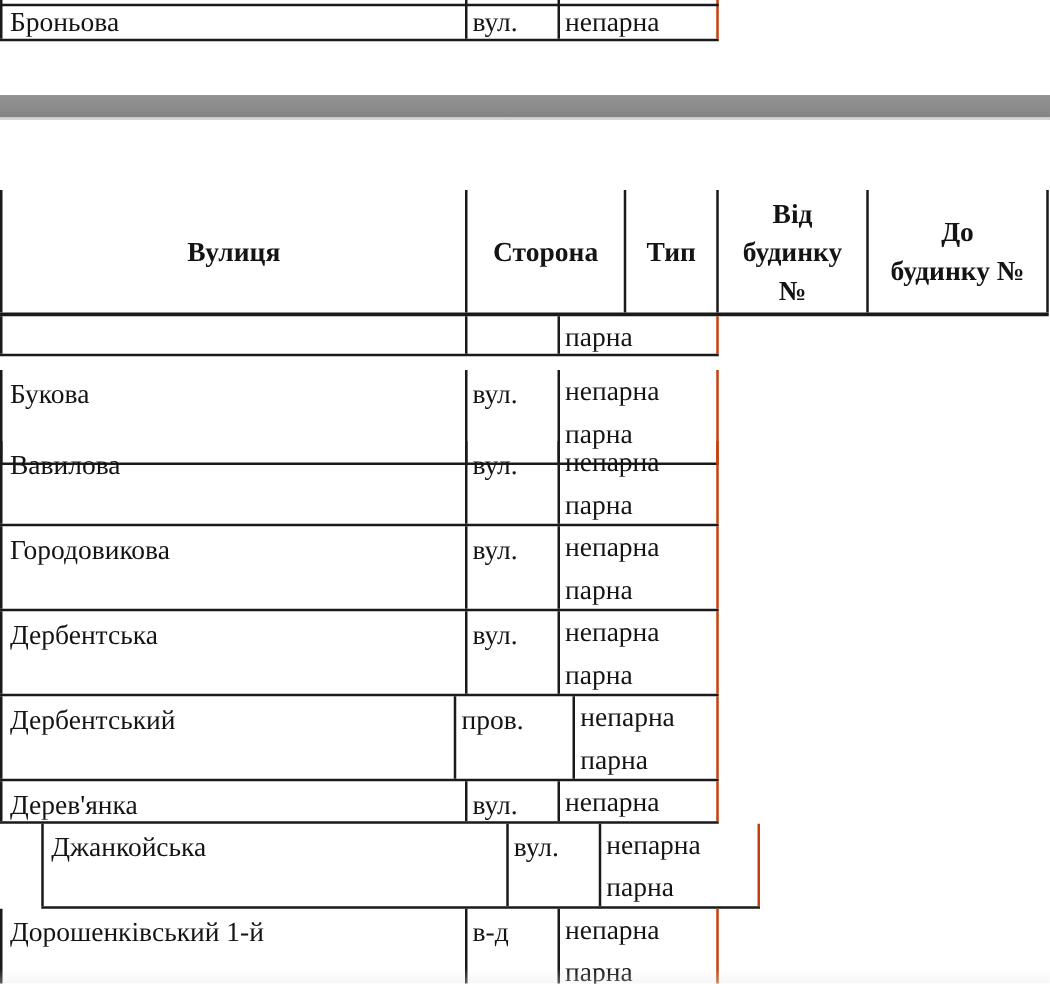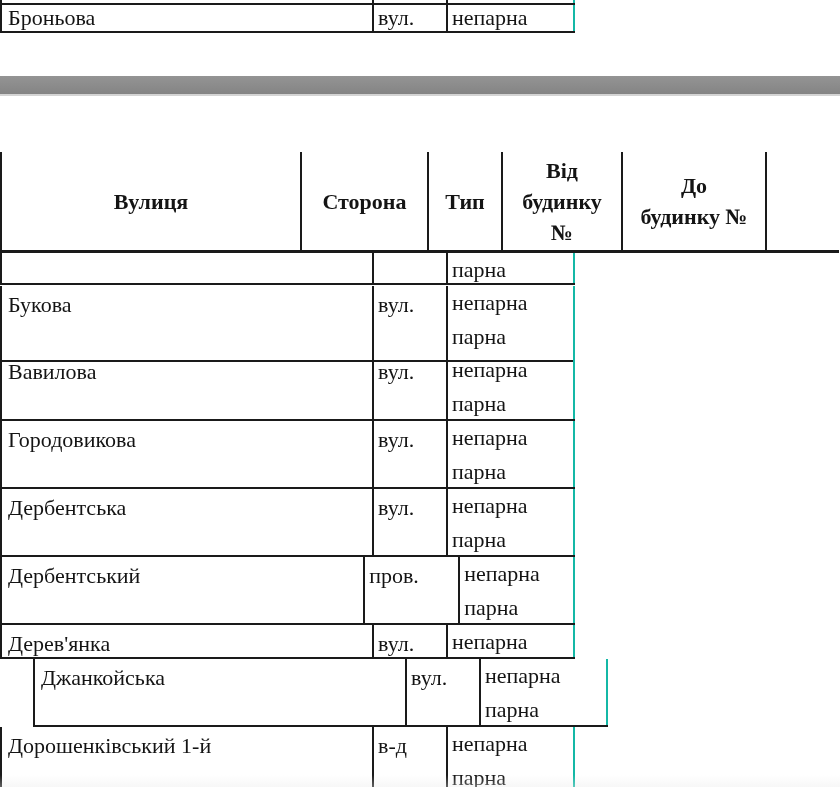--- a/index.html
+++ b/index.html
@@ -8,30 +8,30 @@
     position:relative;width:840px;height:787px;overflow:hidden;background:#ffffff;
     font-family:"Liberation Serif","DejaVu Serif",serif;color:#141414;font-size:22px;
   }
   
   .frag{position:absolute;left:0;top:0;width:575px;height:33px;border-bottom:2px solid #1a1a1a;display:flex;}
   .frag .hline{position:absolute;left:0;top:3px;width:575px;height:2px;background:#1a1a1a;}
   .frag .cell{padding-top:6px;line-height:24px;}
   
   .c-street{width:372px;border-left:2px solid #1a1a1a;padding-left:6px;}
   .c-type{width:74px;border-left:2px solid #1a1a1a;padding-left:4px;}
-  .c-side{width:129px;border-left:2px solid #1a1a1a;border-right:2px solid #14b8a6;padding-left:4px;}
+  .c-side{width:129px;border-left:2px solid #1a1a1a;border-right:2px solid #c2410c;padding-left:4px;}
   
   .separator{position:absolute;left:0;top:76px;width:840px;height:20px;
     background:linear-gradient(to bottom,#949494,#848484);border-bottom:2px solid #d4d4d4;}
   
   .header-row{position:absolute;left:0;top:152px;width:839px;height:101px;
     border-bottom:3px solid #1a1a1a;display:flex;font-weight:bold;}
   .hcell{display:flex;flex-direction:column;align-items:center;justify-content:center;
     text-align:center;line-height:31px;border-left:2px solid #1a1a1a;}
-  .h-street{width:300px;}
+  .h-street{width:372px;}
   .h-type{width:74px;}
   .h-side{width:127px;}
   .h-from{width:120px;}
   .h-to{width:146px;border-right:2px solid #1a1a1a;}
   
   .body-row{position:absolute;left:0;width:575px;border-bottom:2px solid #1a1a1a;display:flex;}
   .body-row.last{border-bottom:none;}
   .body-row .cell{padding-top:4px;line-height:30px;}
   .body-row .c-side{padding-top:0;}
   .side-line{display:block;line-height:34px;}
@@ -82,21 +82,21 @@
 
   <div class="body-row" style="top:253px;height:32px;">
     <div class="cell c-street"><span></span></div>
     <div class="cell c-type"><span></span></div>
     <div class="cell c-side">
       <span class="side-line">парна</span>
       <span class="side-line"></span>
     </div>
   </div>
 
-  <div class="body-row" style="top:286px;height:76px;">
+  <div class="body-row" style="top:296px;height:76px;">
     <div class="cell c-street"><span>Букова</span></div>
     <div class="cell c-type"><span>вул.</span></div>
     <div class="cell c-side">
       <span class="side-line">непарна</span>
       <span class="side-line">парна</span>
     </div>
   </div>
 
   <div class="body-row" style="top:353px;height:68px;">
     <div class="cell c-street"><span>Вавилова</span></div>

